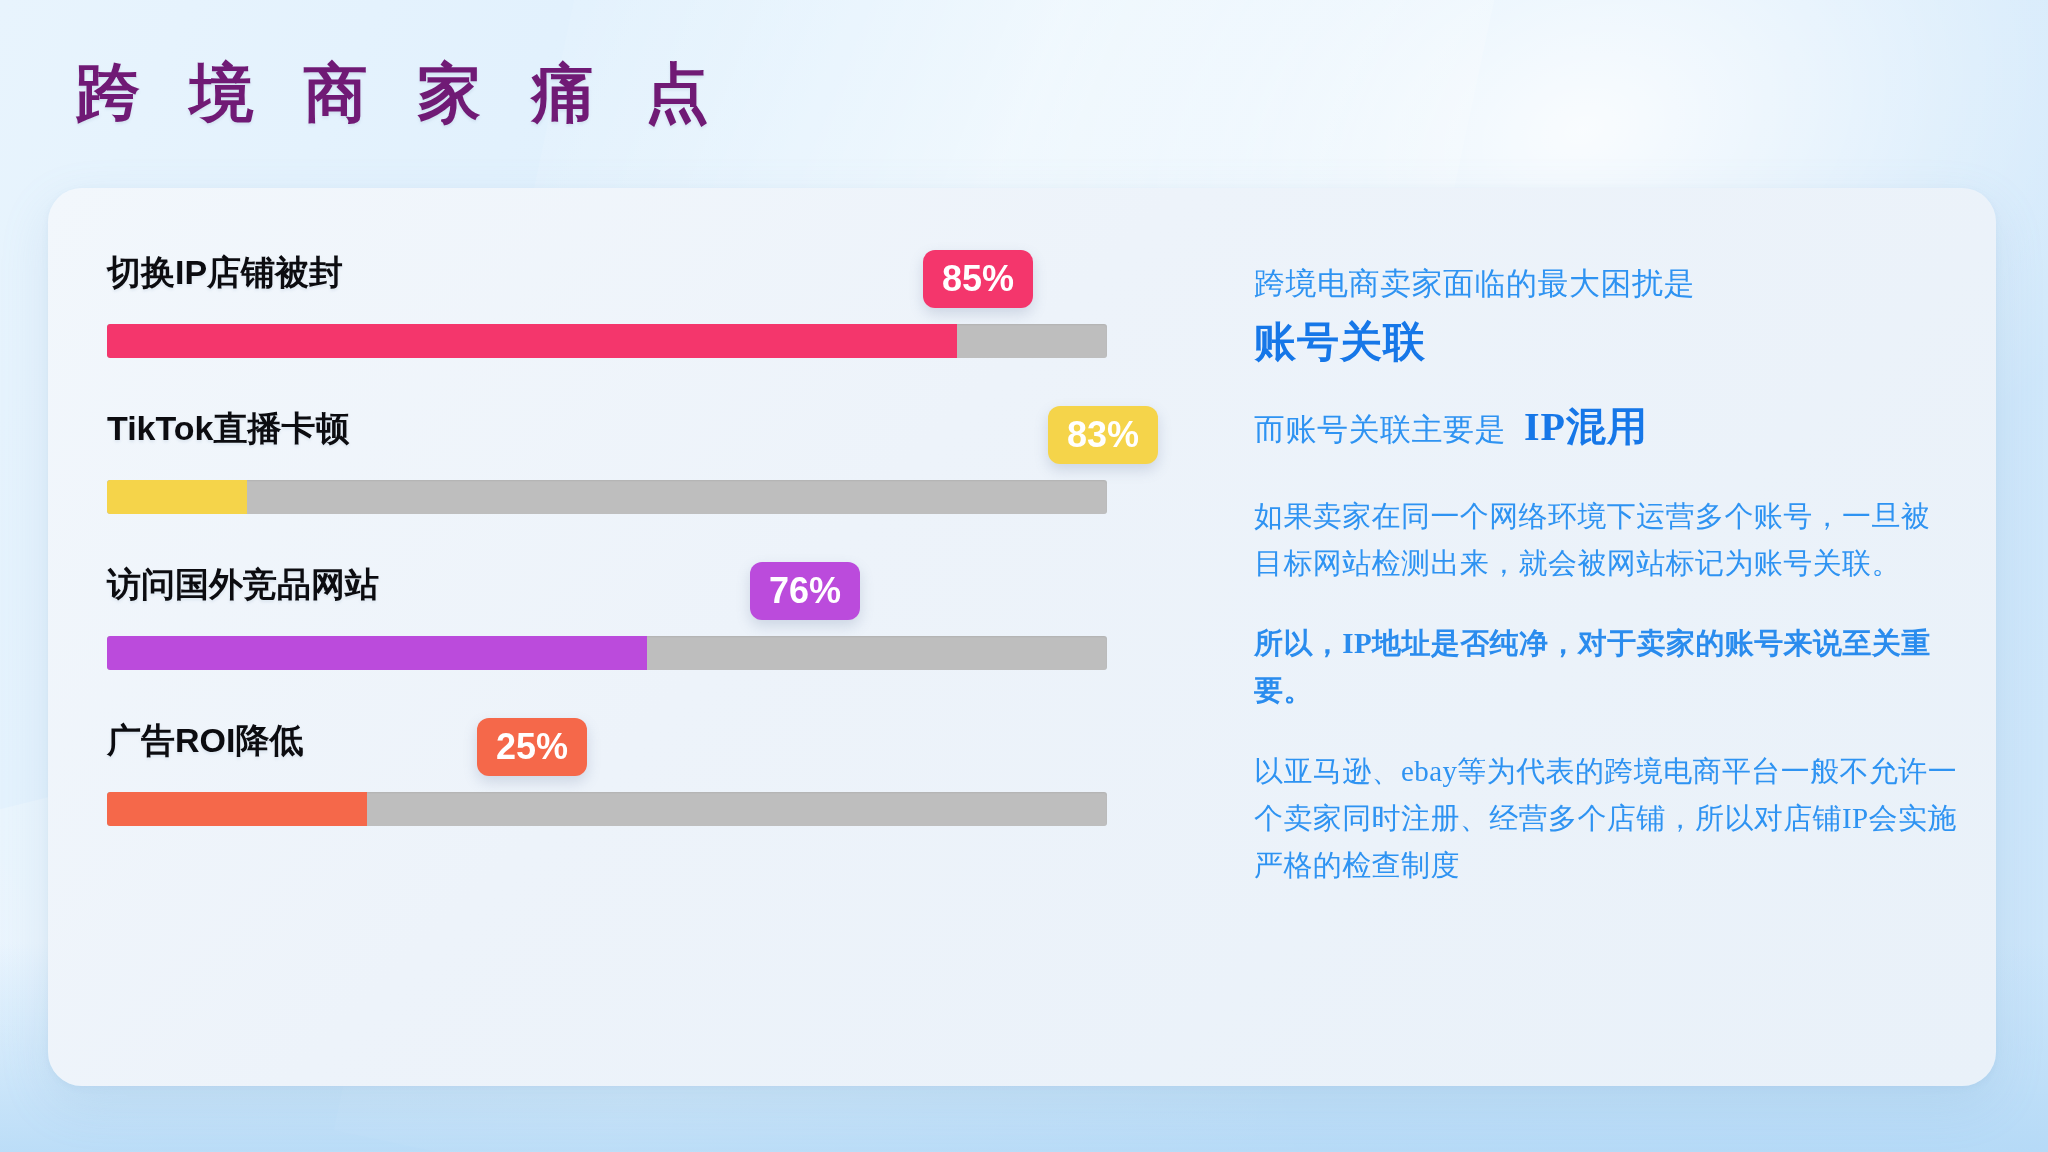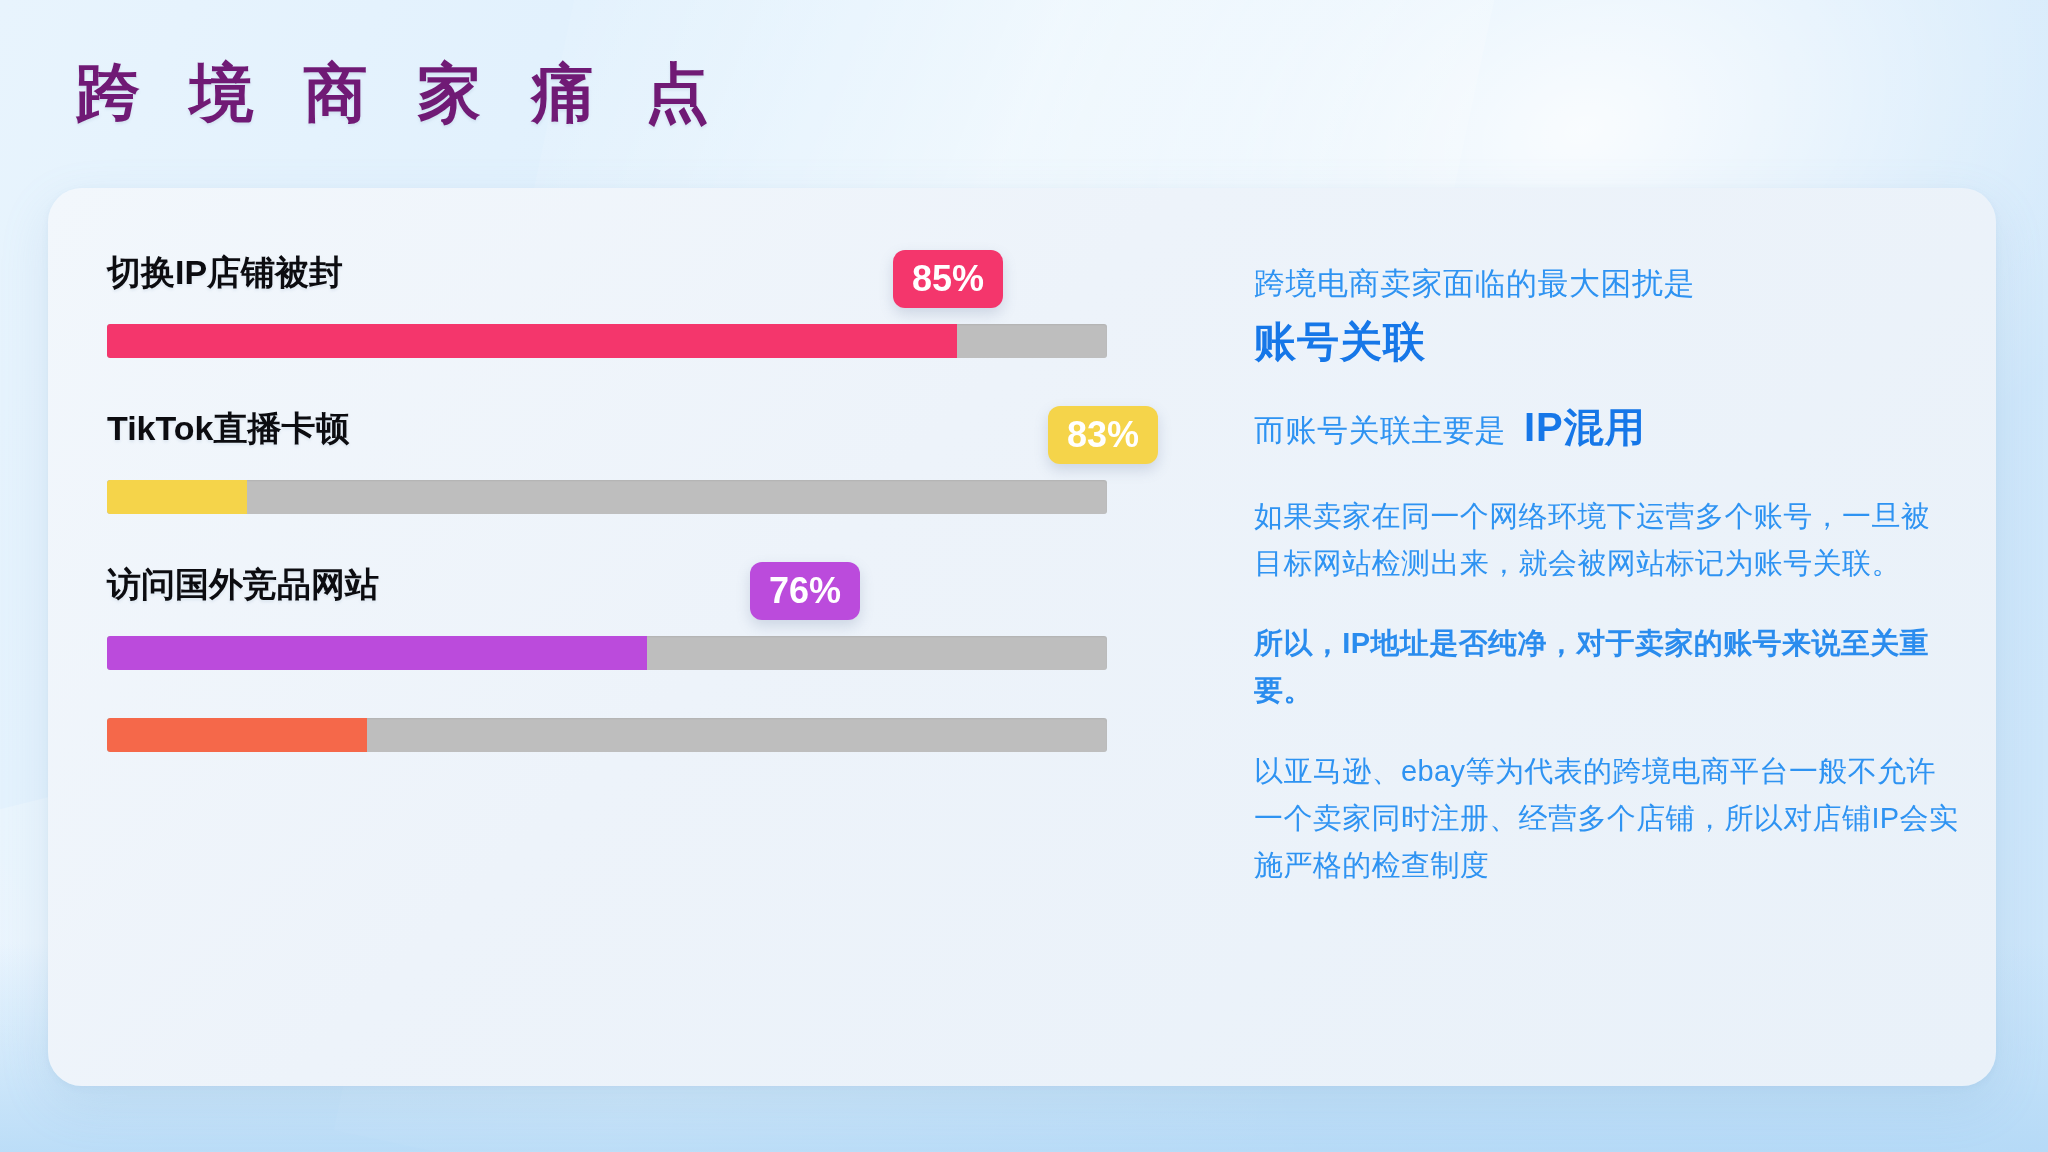--- a/index.html
+++ b/index.html
@@ -100,20 +100,21 @@
   .bar-fill{
     height:100%;
     border-radius:3px 0 0 3px;
   }
 
   
   .copy{
     flex:1;
     padding:72px 37px 0 96px;
     color:#2B90F0;
+    font-family:Liberation Serif, serif;
   }
   .copy-lead{
     font-size:31px; line-height:1.55; color:#2E93F2; font-weight:normal;
     letter-spacing:.5px;
   }
   .copy-hl{
     font-size:42px; font-weight:bold; color:#1677E8;
     letter-spacing:1px;
     margin-top:8px; margin-bottom:28px;
     line-height:1.25;
@@ -146,21 +147,21 @@
 
 <div class="page-title">跨 境 商 家 痛 点</div>
 
 <div class="card">
 
   <div class="bars">
 
     <div class="bar-group">
       <div class="bar-head">
         <span class="bar-label">切换IP店铺被封</span>
-        <span class="bar-badge" style="background: rgb(244, 54, 108); left: 786px;">85%</span>
+        <span class="bar-badge" style="background: rgb(244, 54, 108); left: 816px;">85%</span>
       </div>
       <div class="bar-track">
         <div class="bar-fill" style="background: rgb(244, 54, 108); width: 85%;"></div>
       </div>
     </div>
 
     <div class="bar-group">
       <div class="bar-head">
         <span class="bar-label">TikTok直播卡顿</span>
         <span class="bar-badge" style="background: rgb(245, 212, 74); left: 941px;">83%</span>
@@ -174,20 +175,24 @@
       <div class="bar-head">
         <span class="bar-label">访问国外竞品网站</span>
         <span class="bar-badge" style="background: rgb(187, 75, 220); left: 643px;">76%</span>
       </div>
       <div class="bar-track">
         <div class="bar-fill" style="background: rgb(187, 75, 220); width: 54%;"></div>
       </div>
     </div>
 
     <div class="bar-group">
+      <div class="bar-head">
+        <span class="bar-label">广告ROI降低</span>
+        <span class="bar-badge" style="background: rgb(245, 104, 74); left: 370px;">25%</span>
+      </div>
       <div class="bar-track">
         <div class="bar-fill" style="background: rgb(245, 104, 74); width: 26%;"></div>
       </div>
     </div>
 
   </div>
 
   <div class="copy">
     <div class="copy-lead">跨境电商卖家面临的最大困扰是</div>
     <div class="copy-hl">账号关联</div>

